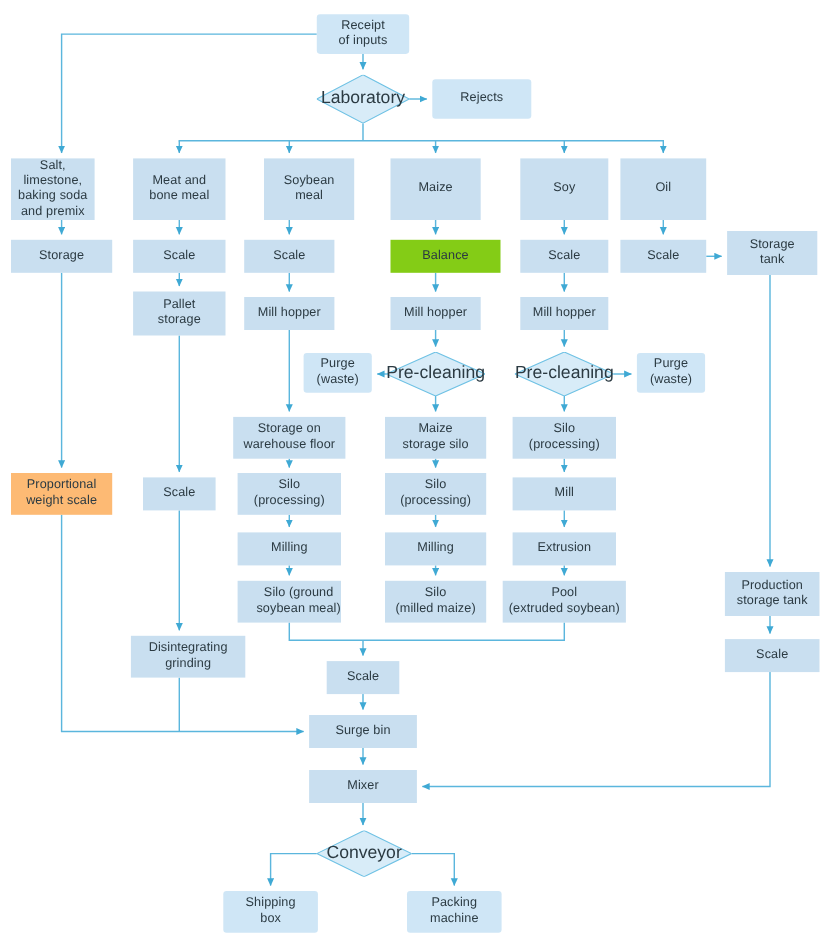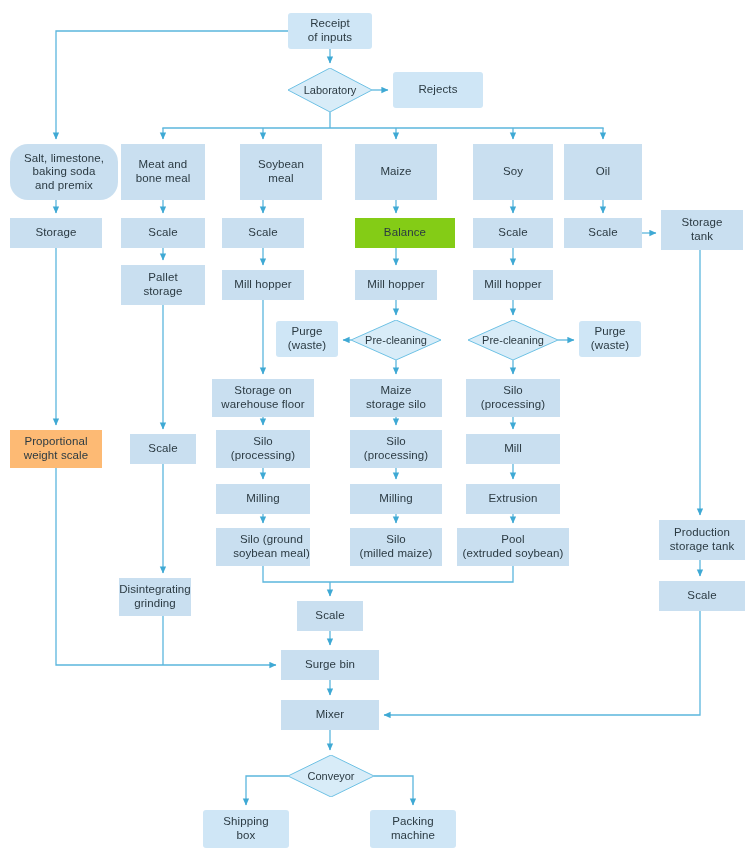--- a/index.html
+++ b/index.html
@@ -9,21 +9,21 @@
 
   .node{position:absolute;box-sizing:border-box;display:flex;align-items:center;
         justify-content:center;text-align:center;color:#2b3a42;line-height:1.18;
         font-size:11.5px;letter-spacing:.1px;}
   .rect{background:#c9dff0;}
   .round{background:#cfe6f6;border-radius:3px;}
   .diamond-wrap{position:absolute;}
   .diamond-wrap svg{position:absolute;left:0;top:0;}
   .diamond-label{position:absolute;left:0;top:0;width:100%;height:100%;
         display:flex;align-items:center;justify-content:center;color:#2b3a42;
-        font-size:11px;}
+        font-size:16px;}
 </style>
 </head>
 <body>
 
 <div id="canvas">
 
   <svg id="wires" viewBox="0 0 755 856" xmlns="http://www.w3.org/2000/svg">
     <defs>
       <marker id="ah" markerWidth="9" markerHeight="9" refX="6.6" refY="3.2" orient="auto" markerUnits="userSpaceOnUse">
         <path d="M0,0 L7,3.2 L0,6.4 z" fill="#3fa9d4"></path>
@@ -119,21 +119,21 @@
 
   <div id="nodes">
       <div class="node round" style="left: 288px; top: 13px; width: 84px; height: 36px; background: rgb(207, 230, 246); color: rgb(43, 58, 66);">Receipt<br>of inputs</div>
       <div class="diamond-wrap" style="left: 288px; top: 68px; width: 84px; height: 44px;">
         <svg width="84" height="44" viewBox="0 0 84 44">
           <path d="M42,0 L84,22 L42,44 L0,22 Z" fill="#d8ecf8" stroke="#6ec1e4" stroke-width="1"></path>
         </svg>
         <div class="diamond-label">Laboratory</div>
       </div>
       <div class="node round" style="left: 393px; top: 72px; width: 90px; height: 36px; background: rgb(207, 230, 246); color: rgb(43, 58, 66); text-align: center;">Rejects</div>
-      <div class="node rect" style="left: 10px; top: 144px; width: 108px; height: 56px; background: rgb(201, 223, 240); color: rgb(43, 58, 66); border-radius: 18px;">Salt, limestone,<br>baking soda<br>and premix</div>
+      <div class="node rect" style="left: 10px; top: 144px; width: 76px; height: 56px; background: rgb(201, 223, 240); color: rgb(43, 58, 66);">Salt, limestone,<br>baking soda<br>and premix</div>
       <div class="node rect" style="left: 121px; top: 144px; width: 84px; height: 56px; background: rgb(201, 223, 240); color: rgb(43, 58, 66);">Meat and<br>bone meal</div>
       <div class="node rect" style="left: 240px; top: 144px; width: 82px; height: 56px; background: rgb(201, 223, 240); color: rgb(43, 58, 66);">Soybean<br>meal</div>
       <div class="node rect" style="left: 355px; top: 144px; width: 82px; height: 56px; background: rgb(201, 223, 240); color: rgb(43, 58, 66);">Maize</div>
       <div class="node rect" style="left: 473px; top: 144px; width: 80px; height: 56px; background: rgb(201, 223, 240); color: rgb(43, 58, 66);">Soy</div>
       <div class="node rect" style="left: 564px; top: 144px; width: 78px; height: 56px; background: rgb(201, 223, 240); color: rgb(43, 58, 66);">Oil</div>
       <div class="node rect" style="left: 10px; top: 218px; width: 92px; height: 30px; background: rgb(201, 223, 240); color: rgb(43, 58, 66);">Storage</div>
       <div class="node rect" style="left: 121px; top: 218px; width: 84px; height: 30px; background: rgb(201, 223, 240); color: rgb(43, 58, 66);">Scale</div>
       <div class="node rect" style="left: 222px; top: 218px; width: 82px; height: 30px; background: rgb(201, 223, 240); color: rgb(43, 58, 66);">Scale</div>
       <div class="node rect" style="left: 355px; top: 218px; width: 100px; height: 30px; background: #84cc16; color: rgb(43, 58, 66);">Balance</div>
       <div class="node rect" style="left: 473px; top: 218px; width: 80px; height: 30px; background: rgb(201, 223, 240); color: rgb(43, 58, 66);">Scale</div>
@@ -166,21 +166,21 @@
       <div class="node rect" style="left: 350px; top: 430px; width: 92px; height: 38px; background: rgb(201, 223, 240); color: rgb(43, 58, 66);">Silo<br>(processing)</div>
       <div class="node rect" style="left: 466px; top: 434px; width: 94px; height: 30px; background: rgb(201, 223, 240); color: rgb(43, 58, 66);">Mill</div>
       <div class="node rect" style="left: 216px; top: 484px; width: 94px; height: 30px; background: rgb(201, 223, 240); color: rgb(43, 58, 66);">Milling</div>
       <div class="node rect" style="left: 350px; top: 484px; width: 92px; height: 30px; background: rgb(201, 223, 240); color: rgb(43, 58, 66);">Milling</div>
       <div class="node rect" style="left: 466px; top: 484px; width: 94px; height: 30px; background: rgb(201, 223, 240); color: rgb(43, 58, 66);">Extrusion</div>
       <div class="node rect" style="left: 216px; top: 528px; width: 94px; height: 38px; background: rgb(201, 223, 240); color: rgb(43, 58, 66); padding-left: 17px;">Silo (ground<br>soybean meal)</div>
       <div class="node rect" style="left: 350px; top: 528px; width: 92px; height: 38px; background: rgb(201, 223, 240); color: rgb(43, 58, 66);">Silo<br>(milled maize)</div>
       <div class="node rect" style="left: 457px; top: 528px; width: 112px; height: 38px; background: rgb(201, 223, 240); color: rgb(43, 58, 66);">Pool<br>(extruded soybean)</div>
       <div class="node rect" style="left: 659px; top: 520px; width: 86px; height: 40px; background: rgb(201, 223, 240); color: rgb(43, 58, 66);">Production<br>storage tank</div>
       <div class="node rect" style="left: 659px; top: 581px; width: 86px; height: 30px; background: rgb(201, 223, 240); color: rgb(43, 58, 66);">Scale</div>
-      <div class="node rect" style="left: 119px; top: 578px; width: 72px; height: 38px; background: rgb(201, 223, 240); color: rgb(43, 58, 66);">Disintegrating<br>grinding</div>
+      <div class="node rect" style="left: 119px; top: 578px; width: 104px; height: 38px; background: rgb(201, 223, 240); color: rgb(43, 58, 66);">Disintegrating<br>grinding</div>
       <div class="node rect" style="left: 297px; top: 601px; width: 66px; height: 30px; background: rgb(201, 223, 240); color: rgb(43, 58, 66);">Scale</div>
       <div class="node rect" style="left: 281px; top: 650px; width: 98px; height: 30px; background: rgb(201, 223, 240); color: rgb(43, 58, 66);">Surge bin</div>
       <div class="node rect" style="left: 281px; top: 700px; width: 98px; height: 30px; background: rgb(201, 223, 240); color: rgb(43, 58, 66);">Mixer</div>
       <div class="diamond-wrap" style="left: 288px; top: 755px; width: 86px; height: 42px;">
         <svg width="86" height="42" viewBox="0 0 86 42">
           <path d="M43,0 L86,21 L43,42 L0,21 Z" fill="#d8ecf8" stroke="#6ec1e4" stroke-width="1"></path>
         </svg>
         <div class="diamond-label">Conveyor</div>
       </div>
       <div class="node round" style="left: 203px; top: 810px; width: 86px; height: 38px; background: rgb(207, 230, 246); color: rgb(43, 58, 66);">Shipping<br>box</div>

